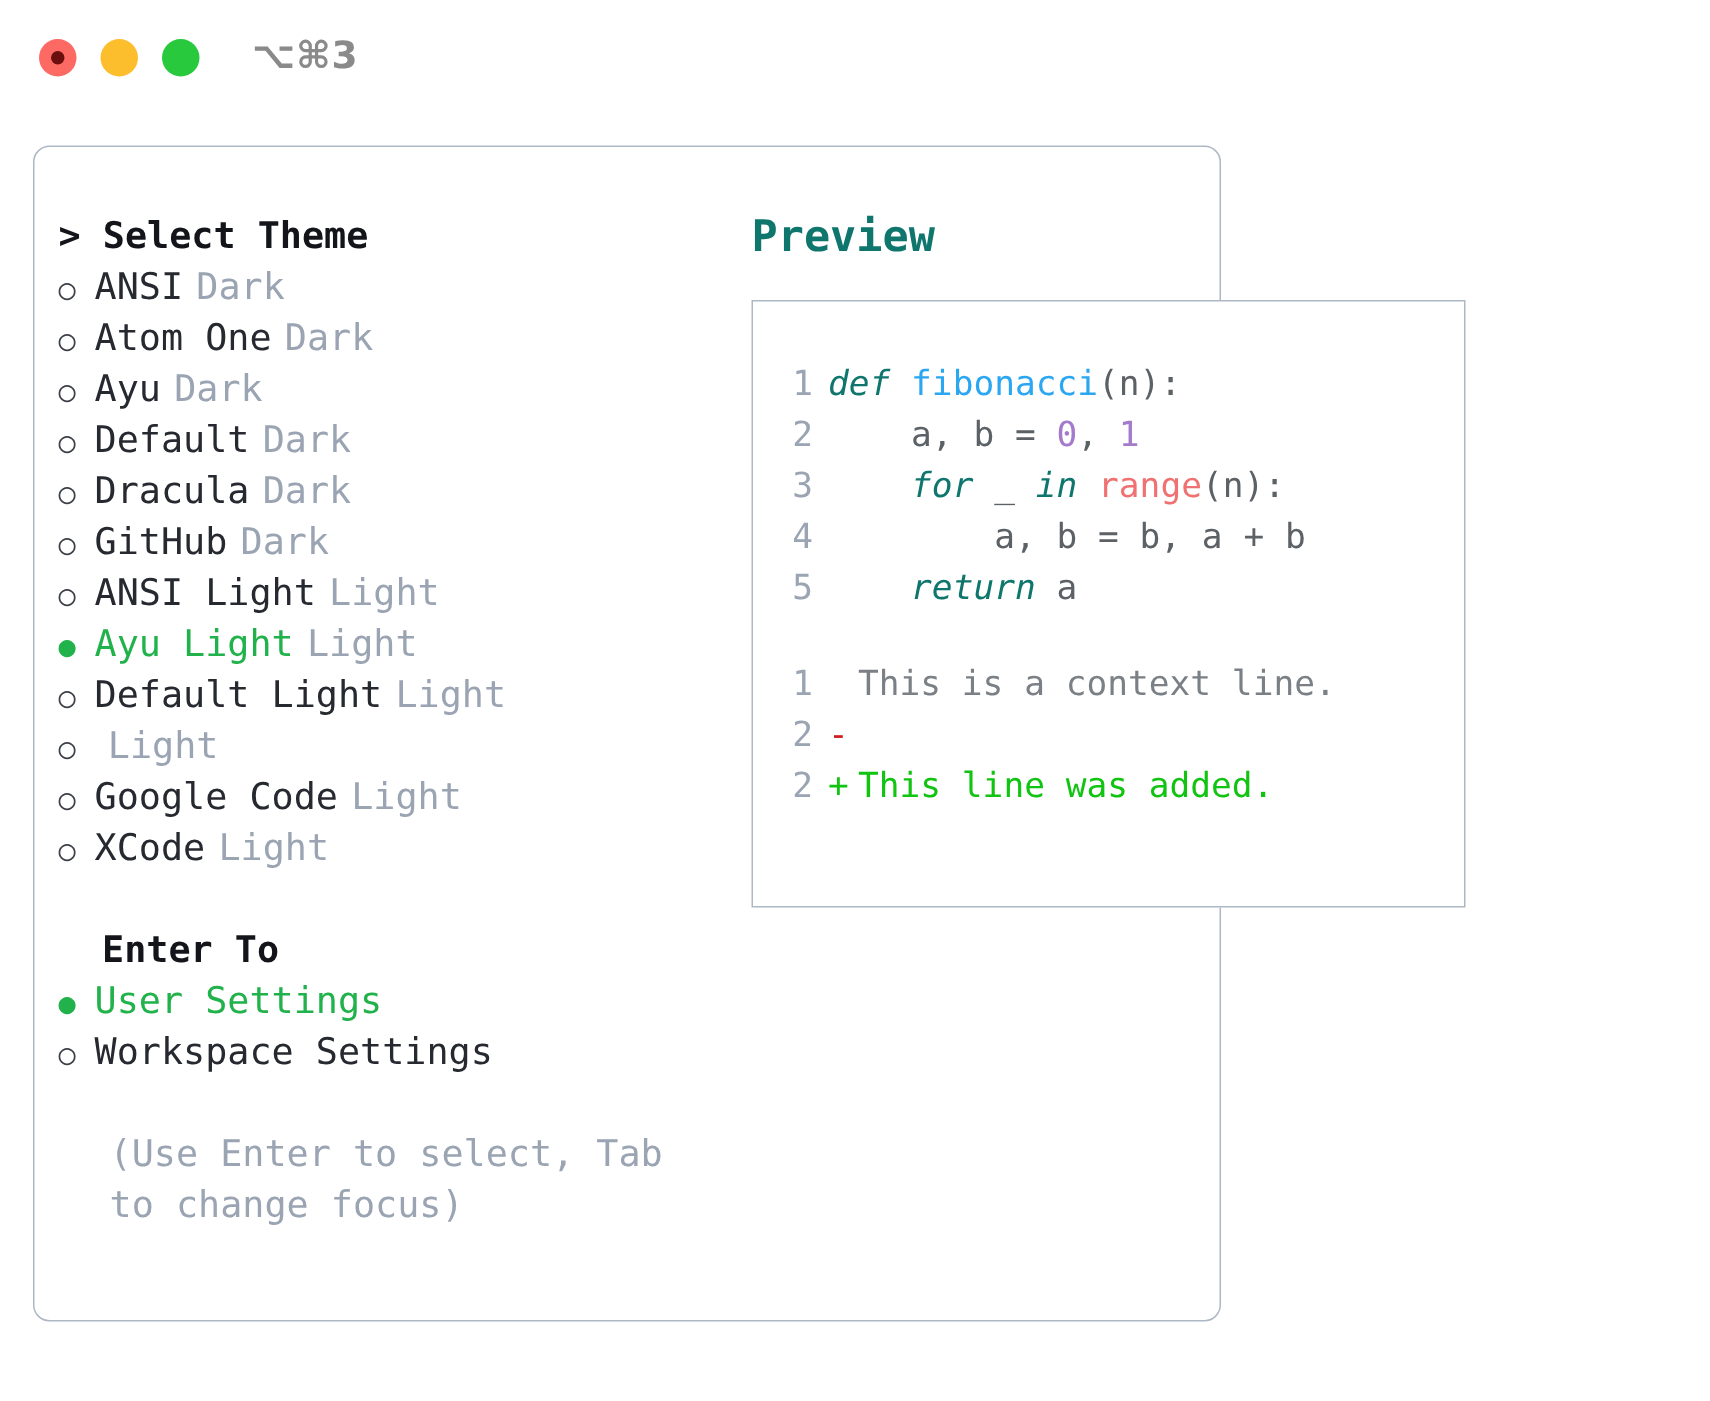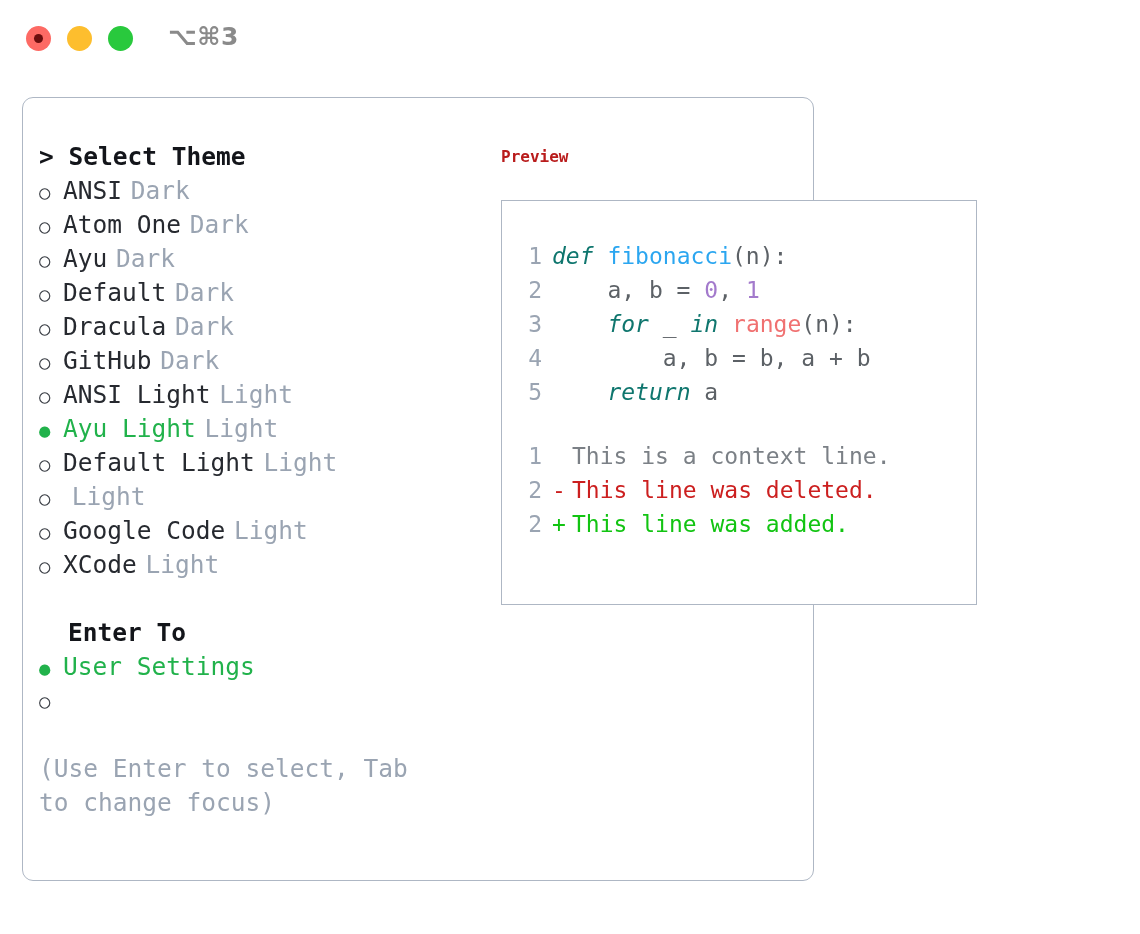--- a/index.html
+++ b/index.html
@@ -136,33 +136,34 @@
   }
 
   #hint {
     margin-top: 34px;
     font-size: 24.5px;
     line-height: 34px;
     color: #9aa4b2;
     width: 400px;
     white-space: pre-wrap;
     word-break: normal;
+    margin-left: 34px;
   }
 
   
   #right-col {
     position: absolute;
     left: 478px;
     top: 42px;
     width: 490px;
   }
   #preview-title {
-    font-size: 16px;
-    font-weight: 700;
-    color: #b91c1c;
+    font-size: 29px;
+    font-weight: 700;
+    color: #0f766e;
     line-height: 34px;
     white-space: pre;
   }
   #code-box {
     margin-top: 26px;
     width: 476px;
     height: 405px;
     border: 1.6px solid #aeb7c4;
     box-sizing: border-box;
     background: #ffffff;
@@ -228,38 +229,38 @@
           <div class="opt-row selected"><span class="opt-marker selected">●</span><span class="opt-label">Ayu Light</span><span class="opt-tag">Light</span></div>
           <div class="opt-row"><span class="opt-marker">○</span><span class="opt-label">Default Light</span><span class="opt-tag">Light</span></div>
           <div class="opt-row"><span class="opt-marker">○</span><span class="opt-tag">Light</span></div>
           <div class="opt-row"><span class="opt-marker">○</span><span class="opt-label">Google Code</span><span class="opt-tag">Light</span></div>
           <div class="opt-row"><span class="opt-marker">○</span><span class="opt-label">XCode</span><span class="opt-tag">Light</span></div>
         </div>
       <div class="spacer-row"></div>
       <div class="apply-title">Enter To</div>
       <div id="apply-items">
           <div class="opt-row selected"><span class="opt-marker selected">●</span><span class="opt-label">User Settings</span></div>
-          <div class="opt-row"><span class="opt-marker">○</span></div>
+          <div class="opt-row"><span class="opt-marker">○</span><span class="opt-label">Workspace Settings</span></div>
         </div>
       <div id="hint">(Use Enter to select, Tab to change focus)</div>
     </div>
 
     <div id="right-col">
       <div id="preview-title">Preview</div>
       <div id="code-box">
         <div id="code-lines">
             <div class="code-line"><span class="ln">1</span><span class="tok-kw">def </span><span class="tok-fn">fibonacci</span><span class="tok-txt">(n):</span></div>
             <div class="code-line"><span class="ln">2</span><span class="tok-txt">    a, b = </span><span class="tok-num">0</span><span class="tok-txt">, </span><span class="tok-num">1</span></div>
             <div class="code-line"><span class="ln">3</span><span class="tok-txt">    </span><span class="tok-kw">for</span><span class="tok-txt"> _ </span><span class="tok-kw">in</span><span class="tok-txt"> </span><span class="tok-call">range</span><span class="tok-txt">(n):</span></div>
             <div class="code-line"><span class="ln">4</span><span class="tok-txt">        a, b = b, a + b</span></div>
             <div class="code-line"><span class="ln">5</span><span class="tok-txt">    </span><span class="tok-kw">return</span><span class="tok-txt"> a</span></div>
           </div>
         <div class="code-gap"></div>
         <div id="diff-lines">
             <div class="code-line"><span class="ln">1</span><span class="dmark tok-ctx"> </span><span class="tok-ctx">This is a context line.</span></div>
-            <div class="code-line"><span class="ln">2</span><span class="dmark tok-del">-</span><span class="tok-del">This line was deleted.</span></div>
+            <div class="code-line"><span class="ln">2</span><span class="dmark tok-del">-</span></div>
             <div class="code-line"><span class="ln">2</span><span class="dmark tok-add">+</span><span class="tok-add">This line was added.</span></div>
           </div>
       </div>
     </div>
 
   </div>
 </div>
 
 </body></html>

